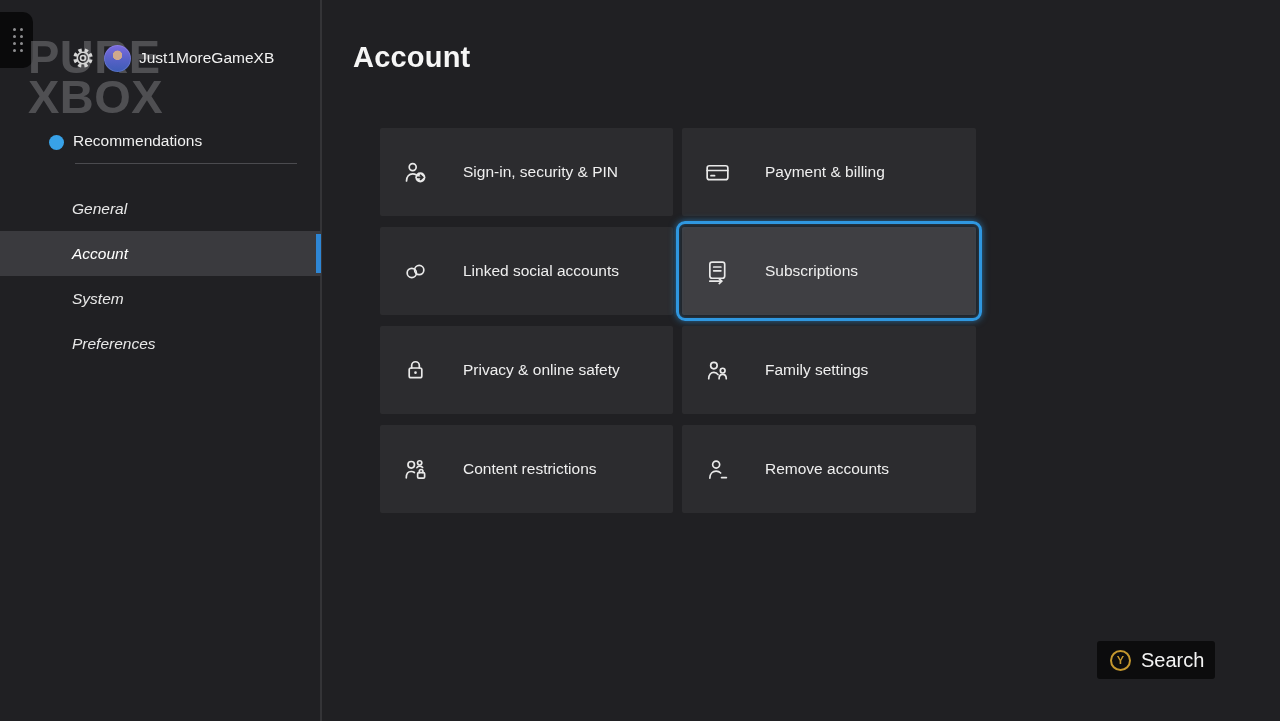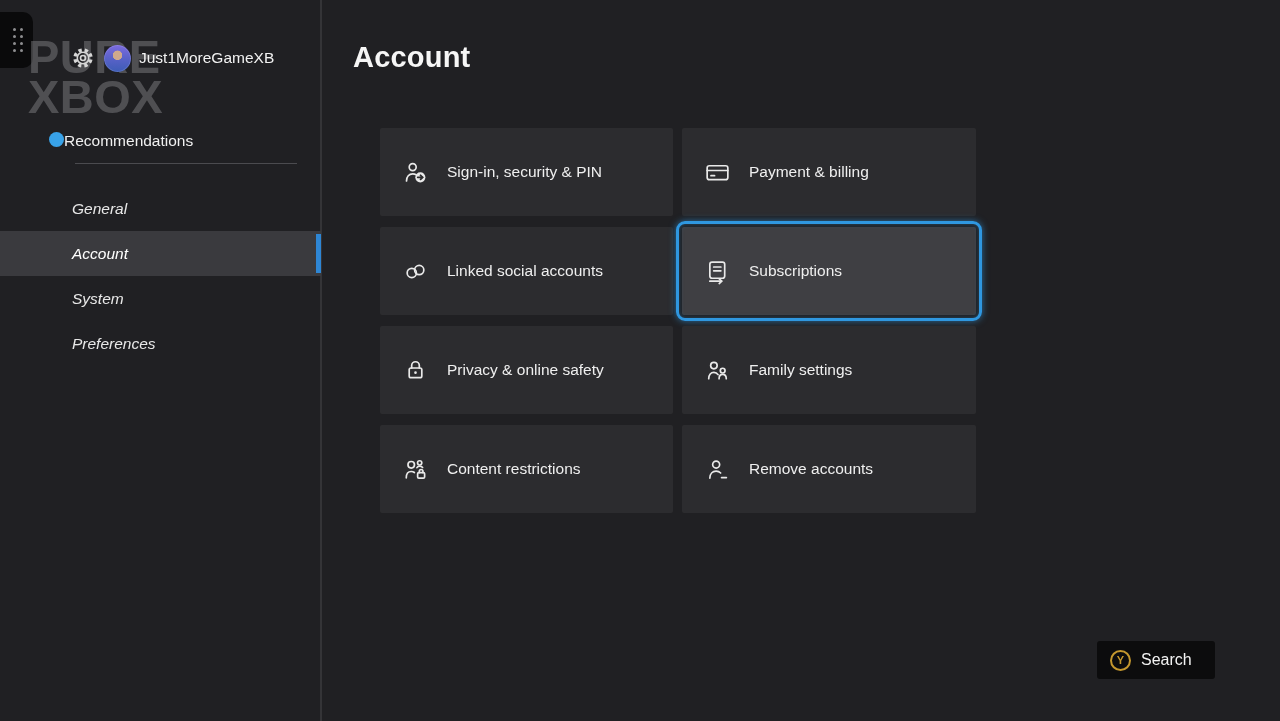--- a/index.html
+++ b/index.html
@@ -26,21 +26,21 @@
   .profile-row { position:absolute; left:70px; top:44px; height:28px;
           display:flex; align-items:center; gap:8px;justify-content:space-between; }
   .avatar { width:27px; height:27px; border-radius:50%;
           background:
             radial-gradient(circle at 50% 38%, #cfa98c 0 21%, rgba(0,0,0,0) 23%),
             linear-gradient(180deg,#7d6cdf 0%, #5a62c9 48%, #3d5cb6 100%);
           box-shadow:0 0 0 1px rgba(255,255,255,.12) inset; }
   .username { font-size:15.5px; color:#f2f2f2; }
 
   .reco-row { position:absolute; left:49px; top:132px; height:18px;
-          display:flex; align-items:flex-start; }
+          display:flex; align-items:flex-end; gap:9px; }
   .reco-dot { width:15px; height:15px; border-radius:50%; background:#38a2e8; }
   .reco-label { font-size:15.5px; color:#f0f0f0; }
 
   .reco-divider { position:absolute; left:75px; top:163px; width:222px; height:1px;
           background:#707074; opacity:.55; }
 
   .nav { position:absolute; left:0; top:186px; width:321px; }
   .nav-item { position:relative; height:45px; display:flex; align-items:center;
           padding-left:72px; font-size:15.5px; color:#e8e8e8;font-style:italic; }
   .nav-item.selected { background:#3a3a3e; color:#ffffff; }
@@ -48,36 +48,36 @@
           width:5px; background:#2e86d4; }
 
   
   .page-title { position:absolute; left:353px; top:41px; font-size:29px; font-weight:600;
           color:#f6f6f6; letter-spacing:.2px; }
 
   .tile-grid { position:absolute; left:380px; top:128px; width:596px;
           display:grid; grid-template-columns:293px 294px; column-gap:9px; row-gap:11px;
           grid-auto-rows:88px; }
   .tile { position:relative; background:#2c2c2f; border-radius:2px;
-          display:flex; align-items:center; padding-left:22px; gap:18px; }
+          display:flex; align-items:center; padding-left:22px; gap:34px; }
   .tile.focused { background:#3f3f43; }
   .tile.focused::before { content:''; position:absolute; inset:-6px;
           border:3px solid #2f97e0; border-radius:9px; pointer-events:none;
           box-shadow:0 0 7px rgba(47,151,224,.65), inset 0 0 5px rgba(47,151,224,.35); }
   .tile-icon { width:27px; height:27px; display:flex; align-items:center; justify-content:center; }
   .tile-label { font-size:15.5px; color:#efefef; }
 
   
   .search-btn { position:absolute; left:1097px; top:641px; width:118px; height:38px;
           background:#0c0c0d; border-radius:3px; display:flex; align-items:center;
           padding-left:13px; gap:10px; }
   .y-ring { width:21px; height:21px; border:2px solid #c4972e; border-radius:50%;
           display:flex; align-items:center; justify-content:center;
           font-size:11px; font-weight:700; color:#c4972e; }
-  .search-label { font-size:16px; color:#f3f3f3; }
+  .search-label { font-size:20px; color:#f3f3f3; }
 </style>
 </head>
 <body>
 
 <div id="app">
 
   <div class="v-divider"></div>
 
   <div class="grip">
     <span class="dots">

